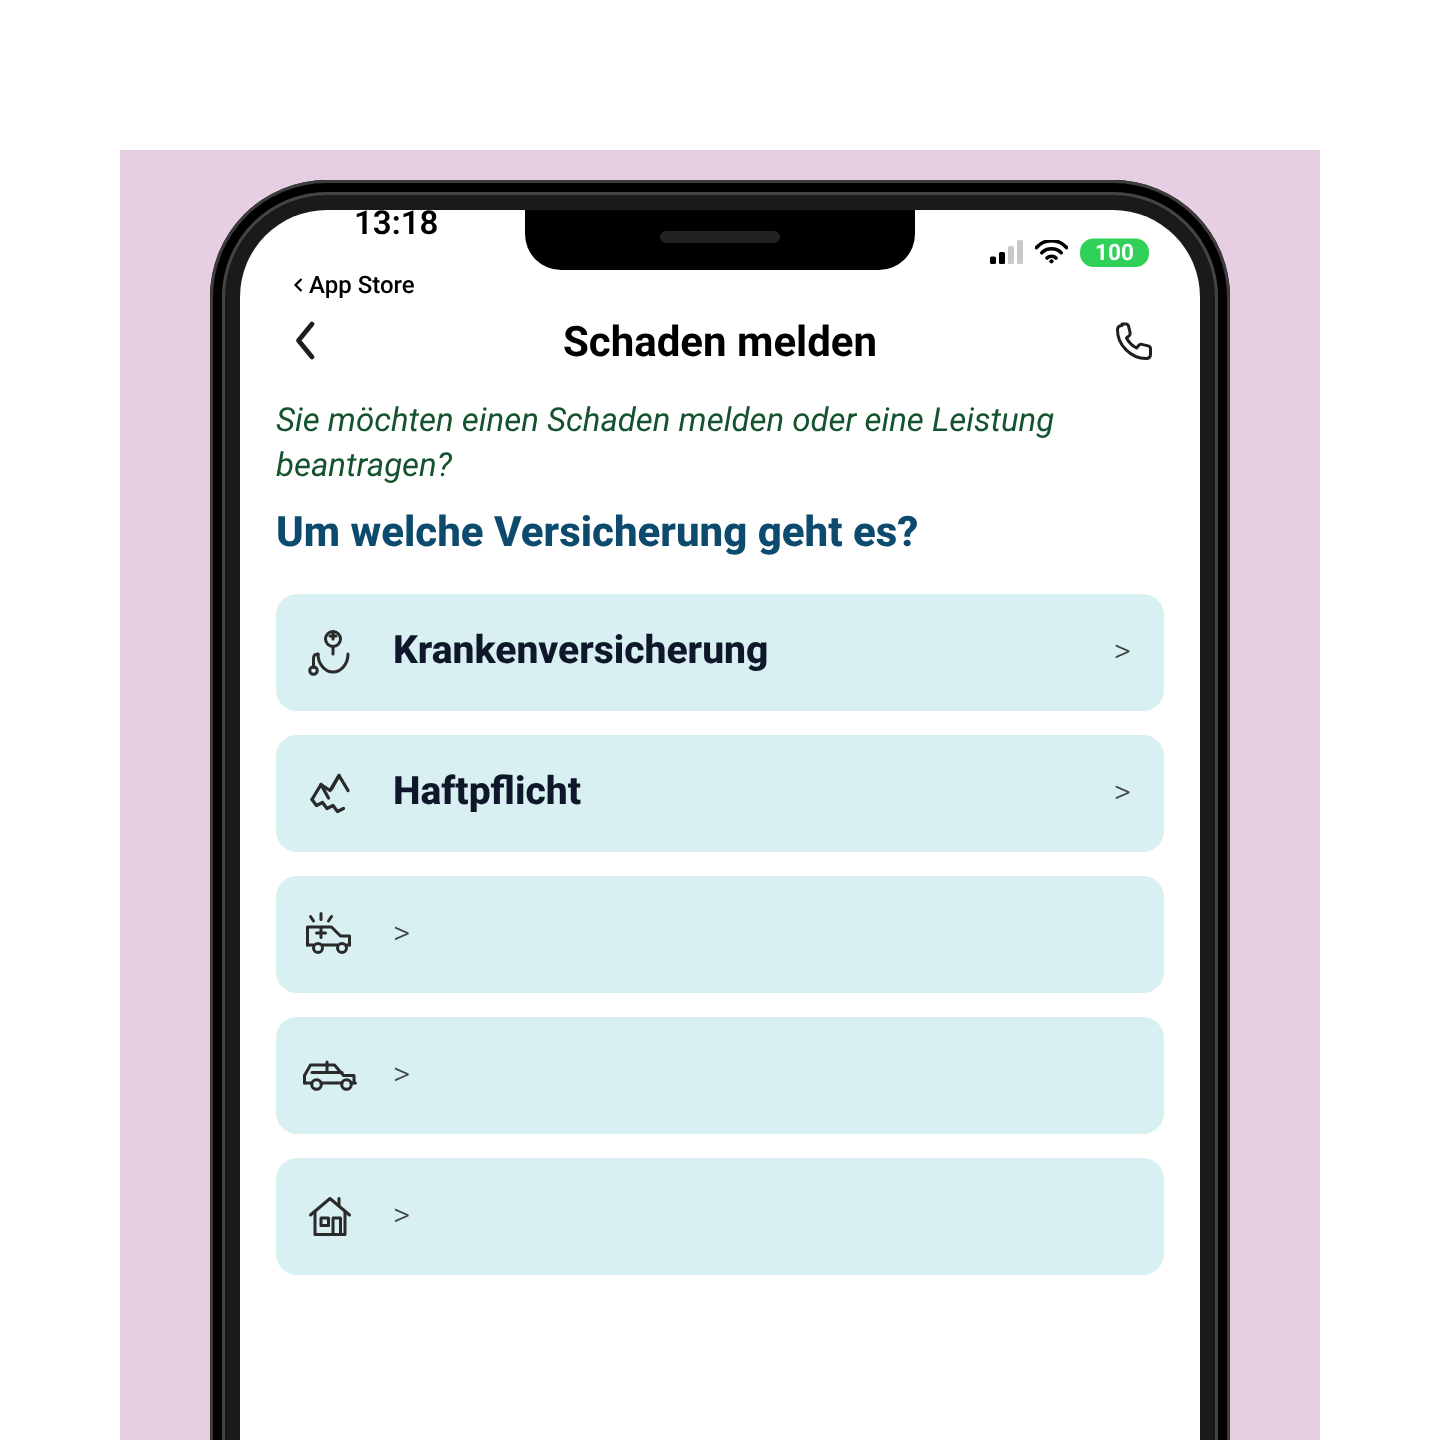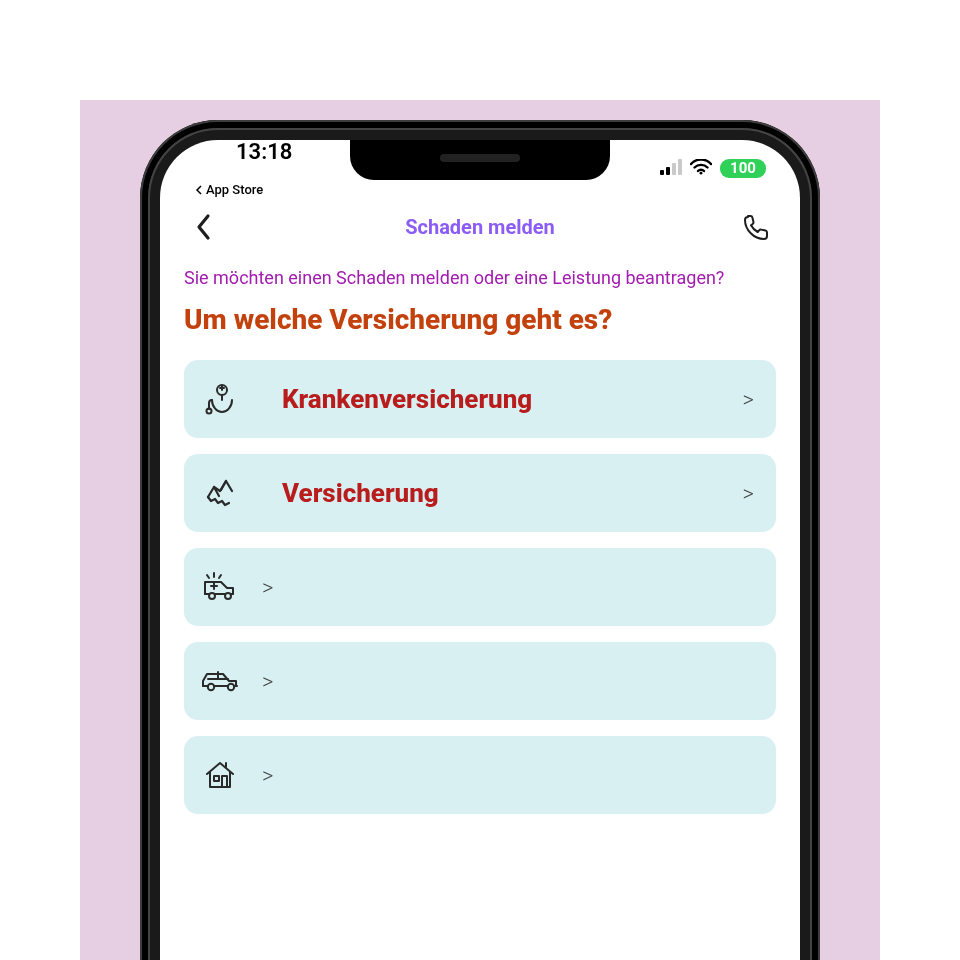--- a/index.html
+++ b/index.html
@@ -79,21 +79,21 @@
     height: 56px;
     display: flex;
     align-items: center;
     justify-content: space-between;
     padding: 0 34px;
     font-size: 22px;
     font-weight: 600;
     color:#000;
   }
   .statusbar .left  { flex:1; display:flex; flex-direction:column; align-items:flex-start;gap:16px; }
-  .statusbar .right { flex:1; display:flex; align-items:flex-start; justify-content:flex-end; gap:8px; }
+  .statusbar .right { flex:1; display:flex; align-items:center; justify-content:flex-end; gap:8px; }
   .signal { display:flex; align-items:flex-end; gap:2px; height:16px; }
   .signal span{ width:4px; background:#c9c9c9; border-radius:1px;}
   .signal span:nth-child(1){height:5px;  background:#000;}
   .signal span:nth-child(2){height:8px;  background:#000;}
   .signal span:nth-child(3){height:12px;}
   .signal span:nth-child(4){height:16px;}
   .wifi svg{display:block;}
   .battery{
     display:flex; align-items:center;
     background:#30d158;
@@ -101,61 +101,62 @@
     font-size:15px;
     font-weight:700;
     padding:2px 8px;
     border-radius:9px;
     min-width:46px;
     justify-content:center;
     line-height:1;
   }
 
   .back-to-store{
-    font-size:13px;
+    font-size:16px;
     font-weight:500;
     color:#000;
     display:flex;
     align-items:center;
     gap:2px;
     margin-top:2px;
   }
 
   
   .navbar{
     height:62px;
     display:flex;
     align-items:center;
     justify-content:space-between;
     padding:0 24px;
   }
   .navbar .title{
-    font-size:20px;
+    font-size:28px;
     font-weight:700;
-    color:#8b5cf6;
+    color:#000000;
   }
   .nav-btn{
     width:40px; height:40px;
     display:flex;align-items:center;justify-content:center;
   }
 
   .content{
     padding: 8px 24px 0;
   }
   .intro{
-    font-size:18px;
+    font-size:22px;
     line-height:1.35;
-    color:#a21caf;
+    color:#14532d;
     font-weight:400;
+    font-style:italic;
   }
   .question{
     margin-top:14px;
     font-size:28px;
     font-weight:800;
-    color:#c2410c;
+    color:#0c4a6e;
     line-height:1.15;
   }
 
   .options{
     margin-top:24px;
     display:flex;
     flex-direction:column;
     gap:16px;
   }
   .option{
@@ -170,23 +171,22 @@
   }
   .option .ico{
     width:40px; height:40px;
     flex:0 0 40px;
     display:flex;align-items:center;justify-content:center;
   }
   .option .label{
     flex:1;
     font-size:26px;
     font-weight:800;
-    color:#b91c1c;
+    color:#0f172a;
     line-height:1.1;
-    margin-left:20px;
   }
   .option .chev{
     font-size:22px;
     color:#444;
     font-weight:300;
   }
 </style>
 </head>
 <body>
 
@@ -264,21 +264,21 @@
             </div>
 
             <div class="option">
               <span class="ico">
                 <svg width="36" height="36" viewBox="0 0 36 36" fill="none" stroke="#2a2a2a" stroke-width="2.2" stroke-linecap="round" stroke-linejoin="round">
                   <path d="M6 22l6-10 6 4 6-10 6 10"></path>
                   <path d="M12 12l5 9M24 6l-5 9"></path>
                   <path d="M6 22l3 4 4-2 3 4 4-2 3 4 4-2"></path>
                 </svg>
               </span>
-              <span class="label">Versicherung</span>
+              <span class="label">Haftpflicht</span>
               <span class="chev">&gt;</span>
             </div>
 
             <div class="option">
               <span class="ico">
                 <svg width="38" height="34" viewBox="0 0 38 34" fill="none" stroke="#2a2a2a" stroke-width="2" stroke-linecap="round" stroke-linejoin="round">
                   <path d="M4 24V12h16l6 6h6v6"></path>
                   <circle cx="11" cy="26" r="3"></circle>
                   <circle cx="27" cy="26" r="3"></circle>
                   <path d="M4 24h4M14 24h10M30 24h2"></path>

